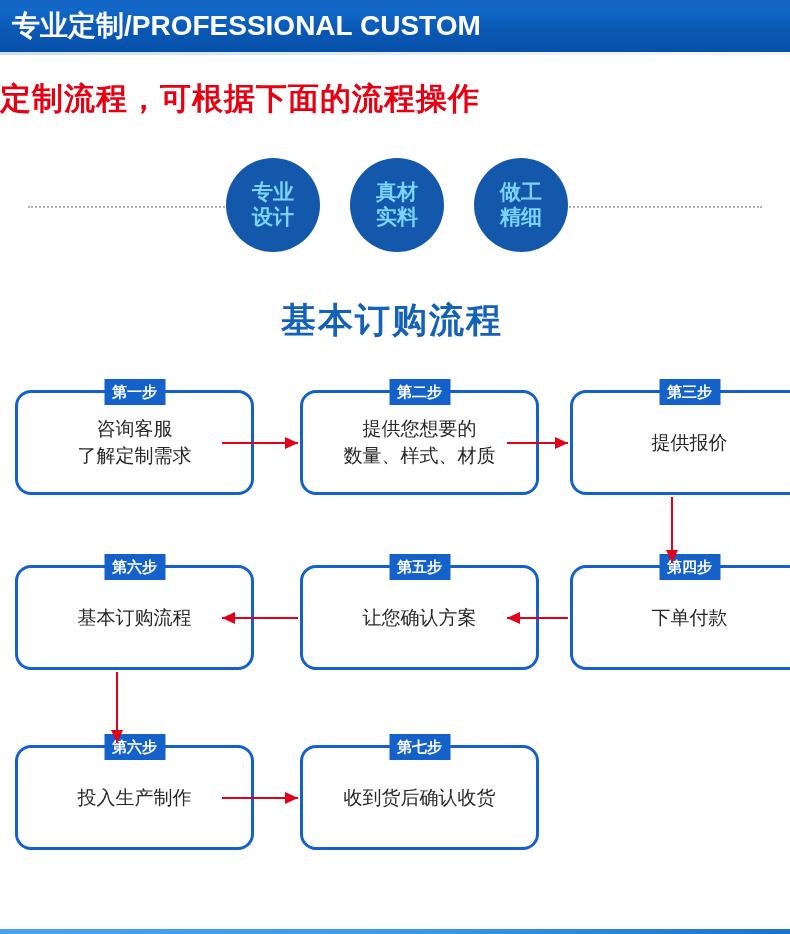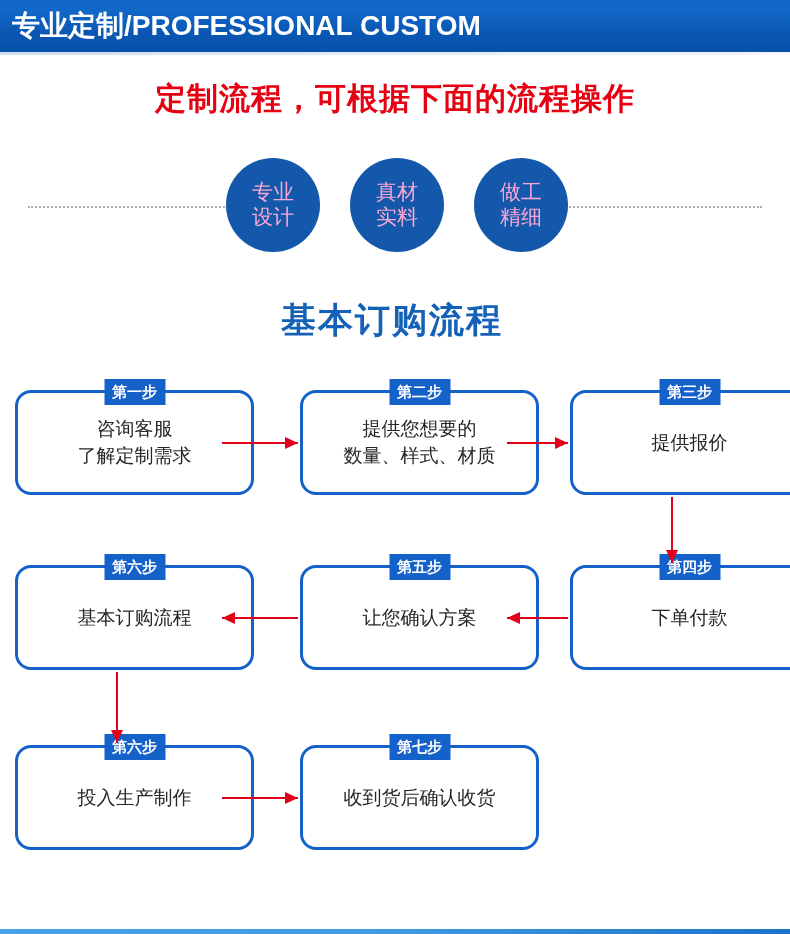--- a/index.html
+++ b/index.html
@@ -48,21 +48,21 @@
     height: 3px;
     background: linear-gradient(90deg, #cddff2 0%, #e6eef8 60%, #f2f6fb 100%);
   }
 
   
   .headline {
     position: absolute;
     left: 0;
     top: 78px;
     width: 790px;
-    text-align: center;
+    text-align: left;
     color: #e60012;
     font-size: 31px;
     font-weight: bold;
     letter-spacing: 1px;
     white-space: nowrap;
   }
 
   
   .circles-row {
     position: absolute;
@@ -80,27 +80,27 @@
   .dotline.left  { left: 28px;  width: 200px; }
   .dotline.right { right: 28px; width: 200px; }
 
   .circle {
     position: absolute;
     top: 0;
     width: 94px;
     height: 94px;
     border-radius: 50%;
     background: #1358ab;
-    color: #f9a8d4;
+    color: #7dd3fc;
     display: flex;
     flex-direction: column;
     align-items: center;
     justify-content: center;
     font-size: 21px;
-    font-weight: normal;
+    font-weight: bold;
     line-height: 1.18;
   }
   .circle.c1 { left: 226px; }
   .circle.c2 { left: 350px; }
   .circle.c3 { left: 474px; }
 
   
   .section-heading {
     position: absolute;
     left: 0;

